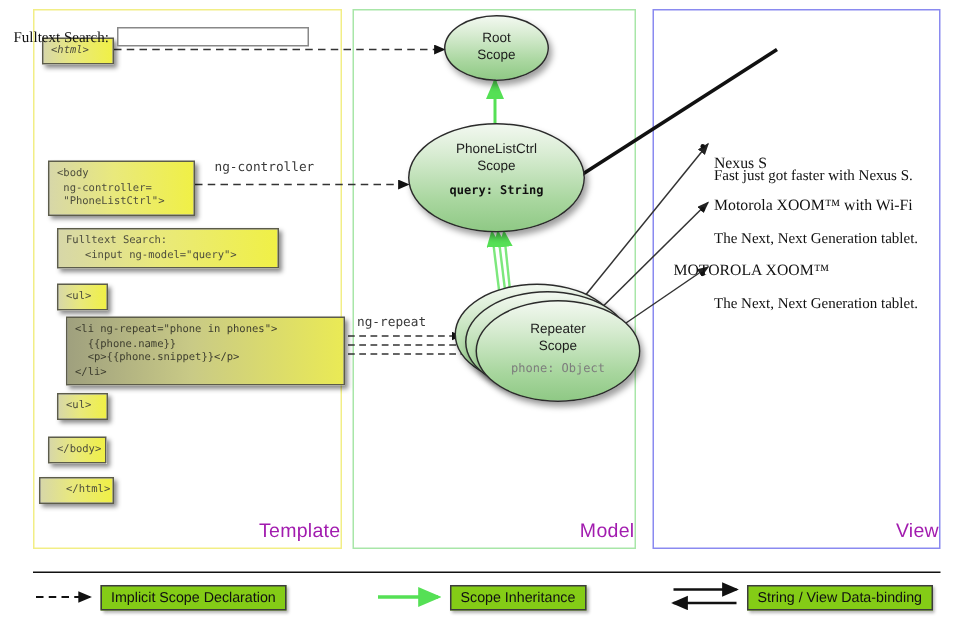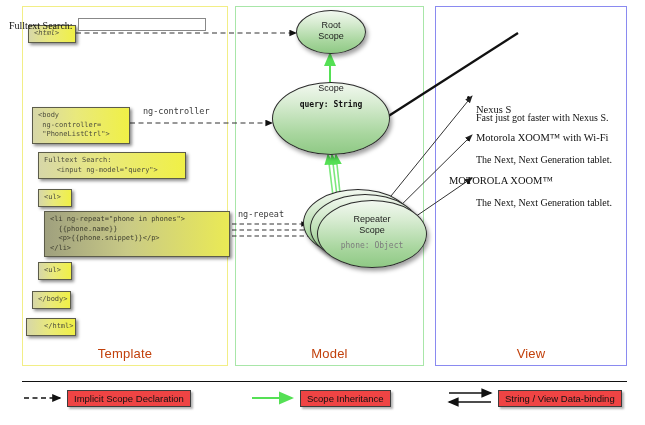--- a/index.html
+++ b/index.html
@@ -8,22 +8,22 @@
     font-family:"Liberation Sans",sans-serif;
   }
   .stage{position:absolute;left:0;top:0;width:645px;height:425px;}
 
   
   .panel{position:absolute;background:#ffffff;box-sizing:border-box;}
   #panel-template{left:22px;top:6px;width:206px;height:360px;border:1.5px solid #f2ee86;}
   #panel-model{left:235px;top:6px;width:189px;height:360px;border:1.5px solid #a8e6a8;}
   #panel-view{left:435px;top:6px;width:192px;height:360px;border:1.5px solid #8a8af0;}
   .panel-label{
-    position:absolute;bottom:4px;left:0;width:100%;text-align:center;
-    font-size:13px;color:#c2410c;letter-spacing:.2px;
+    position:absolute;bottom:4px;left:0;width:100%;text-align:right;
+    font-size:13px;color:#a21caf;letter-spacing:.2px;
   }
 
   
   .codebox{
     position:absolute;box-sizing:border-box;
     border:1px solid #5c5c4a;
     font-family:"DejaVu Sans Mono","Liberation Mono",monospace;
     font-size:7px;line-height:9.5px;color:#4d4d3d;
     padding:3px 5px;white-space:pre;
     box-shadow:2px 2px 3px rgba(0,0,0,.45);
@@ -59,21 +59,21 @@
     border:1px solid #888;background:#fff;box-sizing:border-box;
   }
   .view-item{position:absolute;left:26px;font-size:10.5px;}
   .view-bullet{position:absolute;width:3px;height:3px;border-radius:50%;background:#111;}
   .view-snippet{position:absolute;left:36px;font-size:10px;}
 
   
   #legend-rule{position:absolute;left:22px;top:381px;width:605px;height:0;border-top:1.6px solid #111;}
   .legend-box{
     position:absolute;box-sizing:border-box;
-    border:1px solid #3c3c3c;background:#ef4444;
+    border:1px solid #3c3c3c;background:#84cc16;
     font-size:9.5px;color:#111;padding:2px 6px;white-space:nowrap;
     box-shadow:1.5px 1.5px 2px rgba(0,0,0,.3);
   }
   svg{position:absolute;left:0;top:0;overflow:visible;}
   .txt-label{
     font-family:"DejaVu Sans Mono","Liberation Mono",monospace;
     font-size:8.5px;fill:#3a3a3a;
   }
 </style>
 </head>
@@ -162,20 +162,21 @@
   <div class="codebox" id="cb-body-close" style="left:32px;top:291px;width:39px;">&lt;/body&gt;</div>
 
   <div class="codebox" id="cb-html-close" style="left:26px;top:318px;width:50px;padding-left:17px;">&lt;/html&gt;</div>
 
   <div class="ellipse" id="ell-root" style="left:296px;top:10px;width:70px;height:44px;">
     <div class="ell-title" style="padding-top:9px;">Root</div>
     <div class="ell-title" style="padding-top:0;">Scope</div>
   </div>
 
   <div class="ellipse" id="ell-phonelist" style="left:272px;top:82px;width:118px;height:73px;">
+    <div class="ell-title" style="padding-top:11px;">PhoneListCtrl</div>
     <div class="ell-title" style="padding-top:0;">Scope</div>
     <div class="ell-prop strong" style="margin-top:6px;">query: String</div>
   </div>
 
   <div class="ellipse" id="ell-rep-back2" style="left:303px;top:189px;width:110px;height:68px;"></div>
   <div class="ellipse" id="ell-rep-back1" style="left:310px;top:194px;width:110px;height:68px;"></div>
   <div class="ellipse" id="ell-repeater" style="left:317px;top:200px;width:110px;height:68px;">
     <div class="ell-title" style="padding-top:13px;">Repeater</div>
     <div class="ell-title" style="padding-top:0;">Scope</div>
     <div class="ell-prop dim" style="margin-top:5px;">phone: Object</div>

